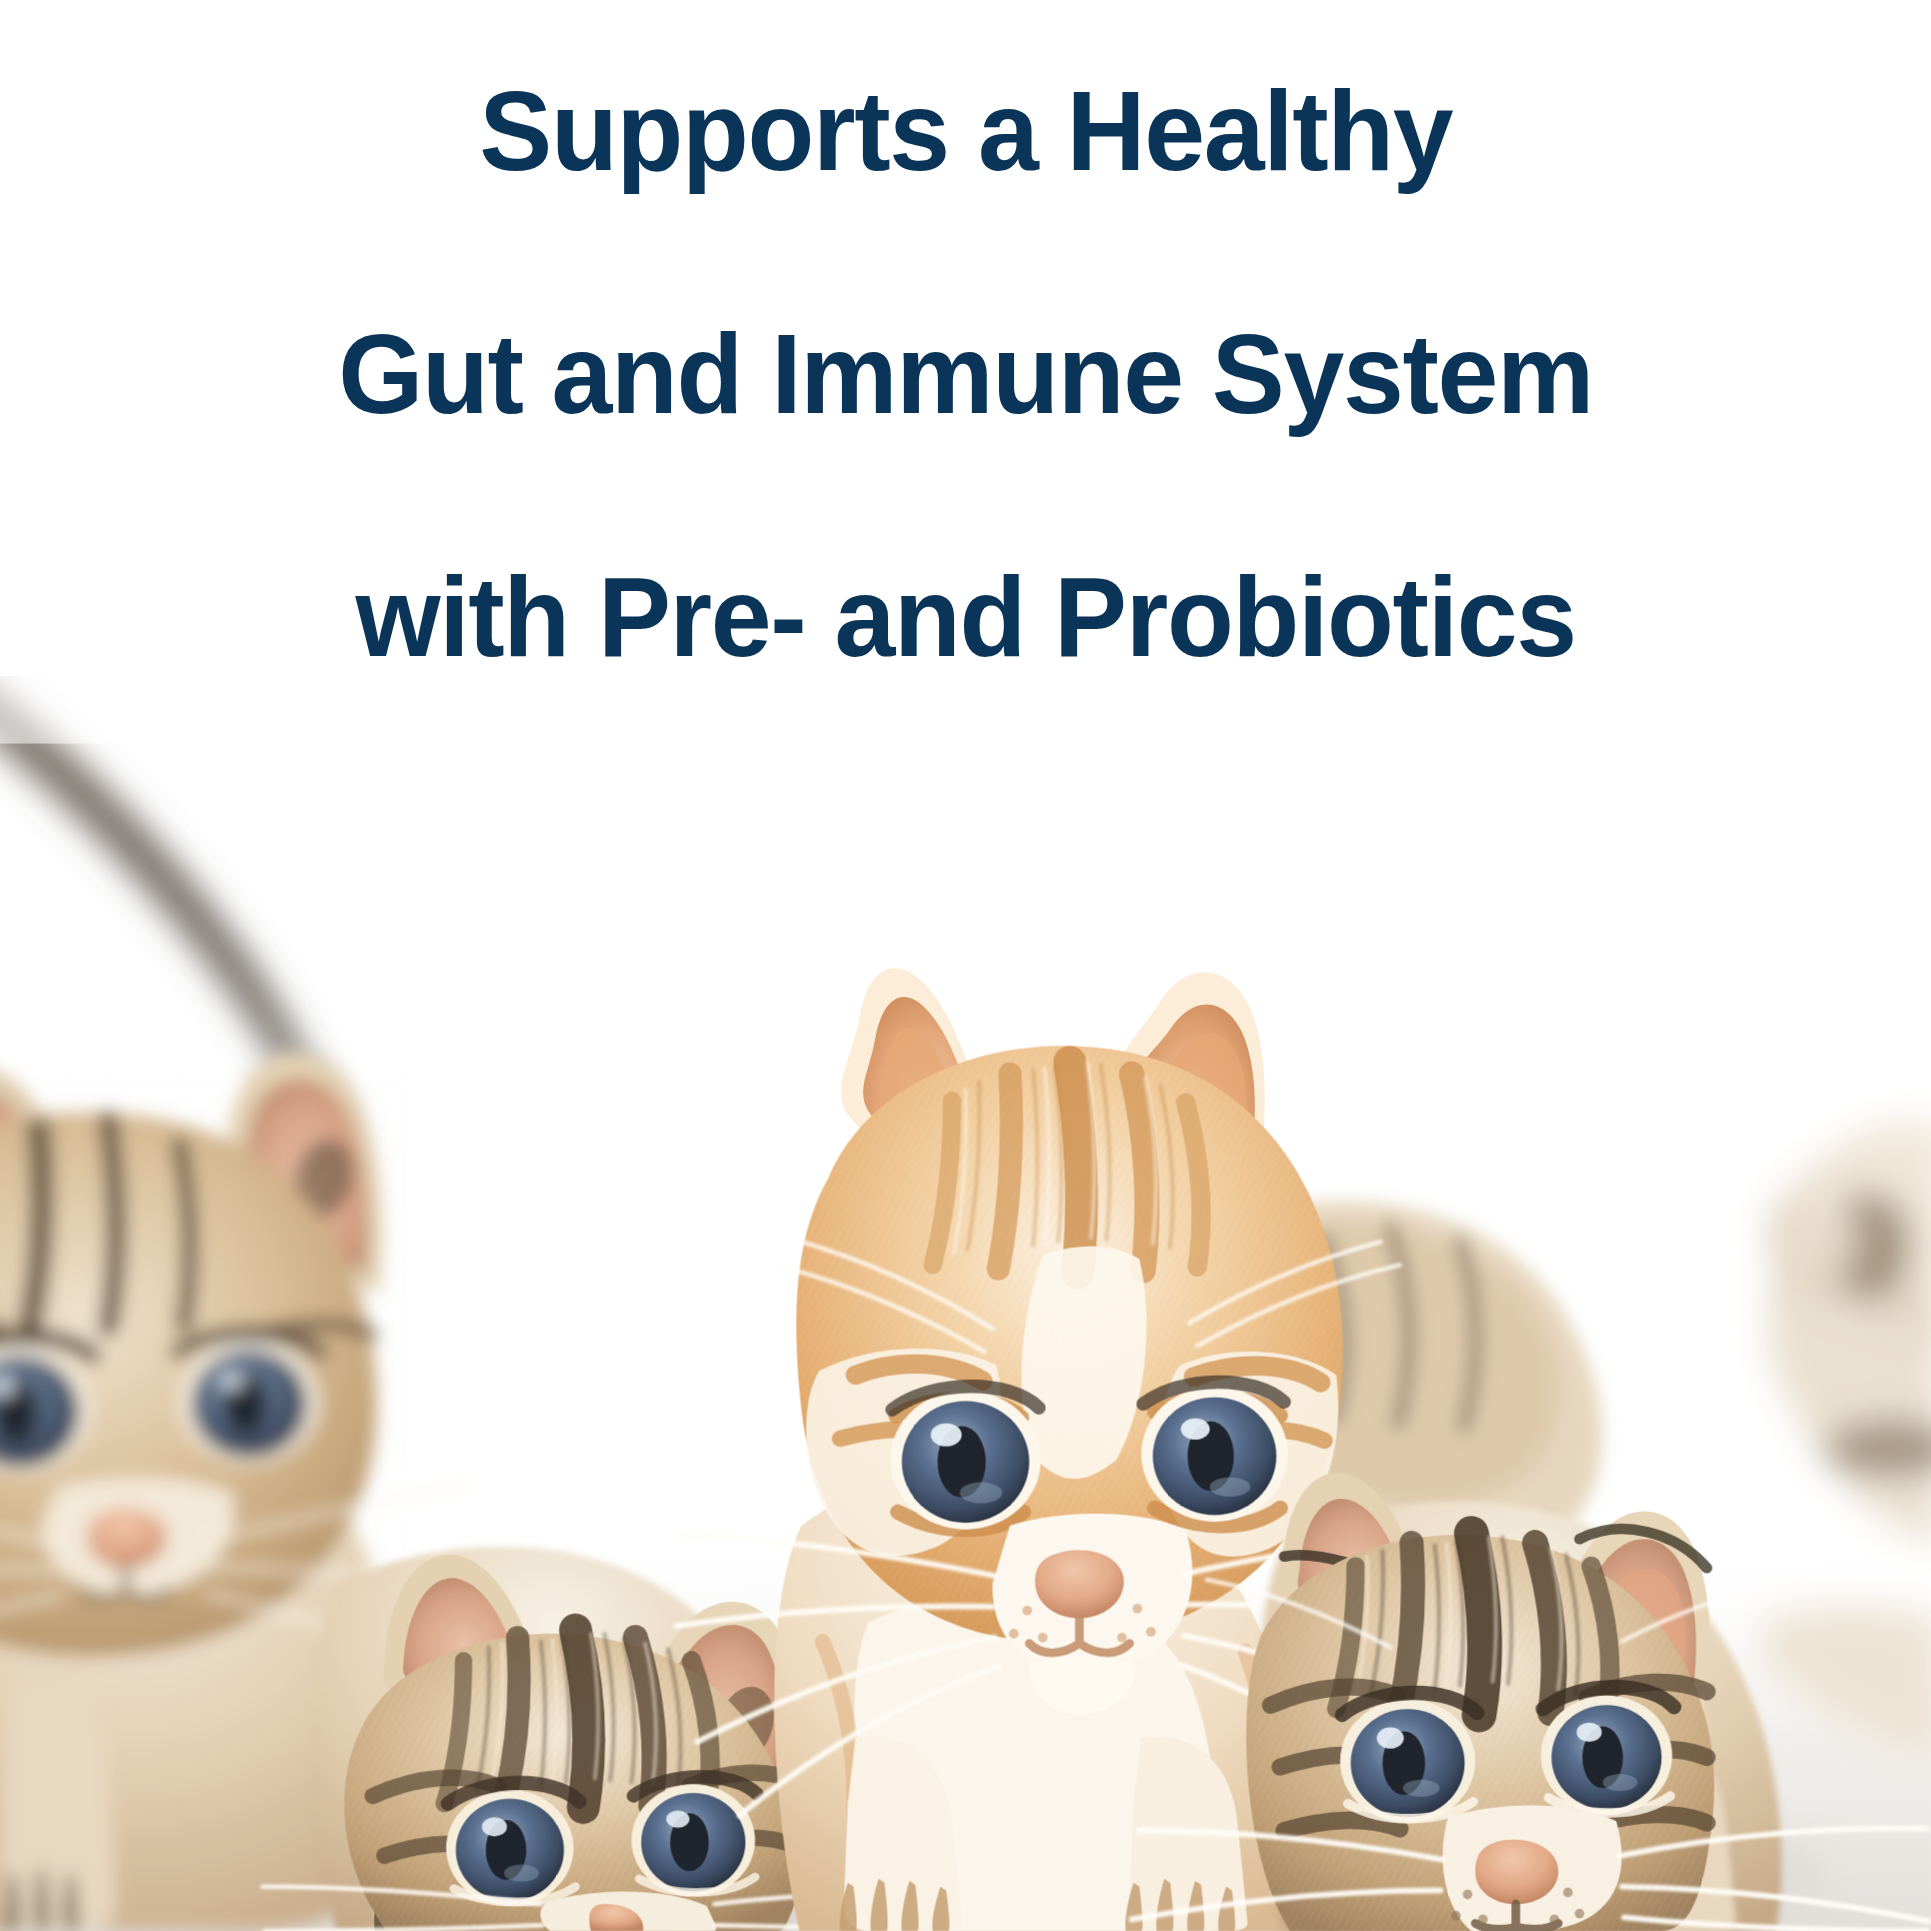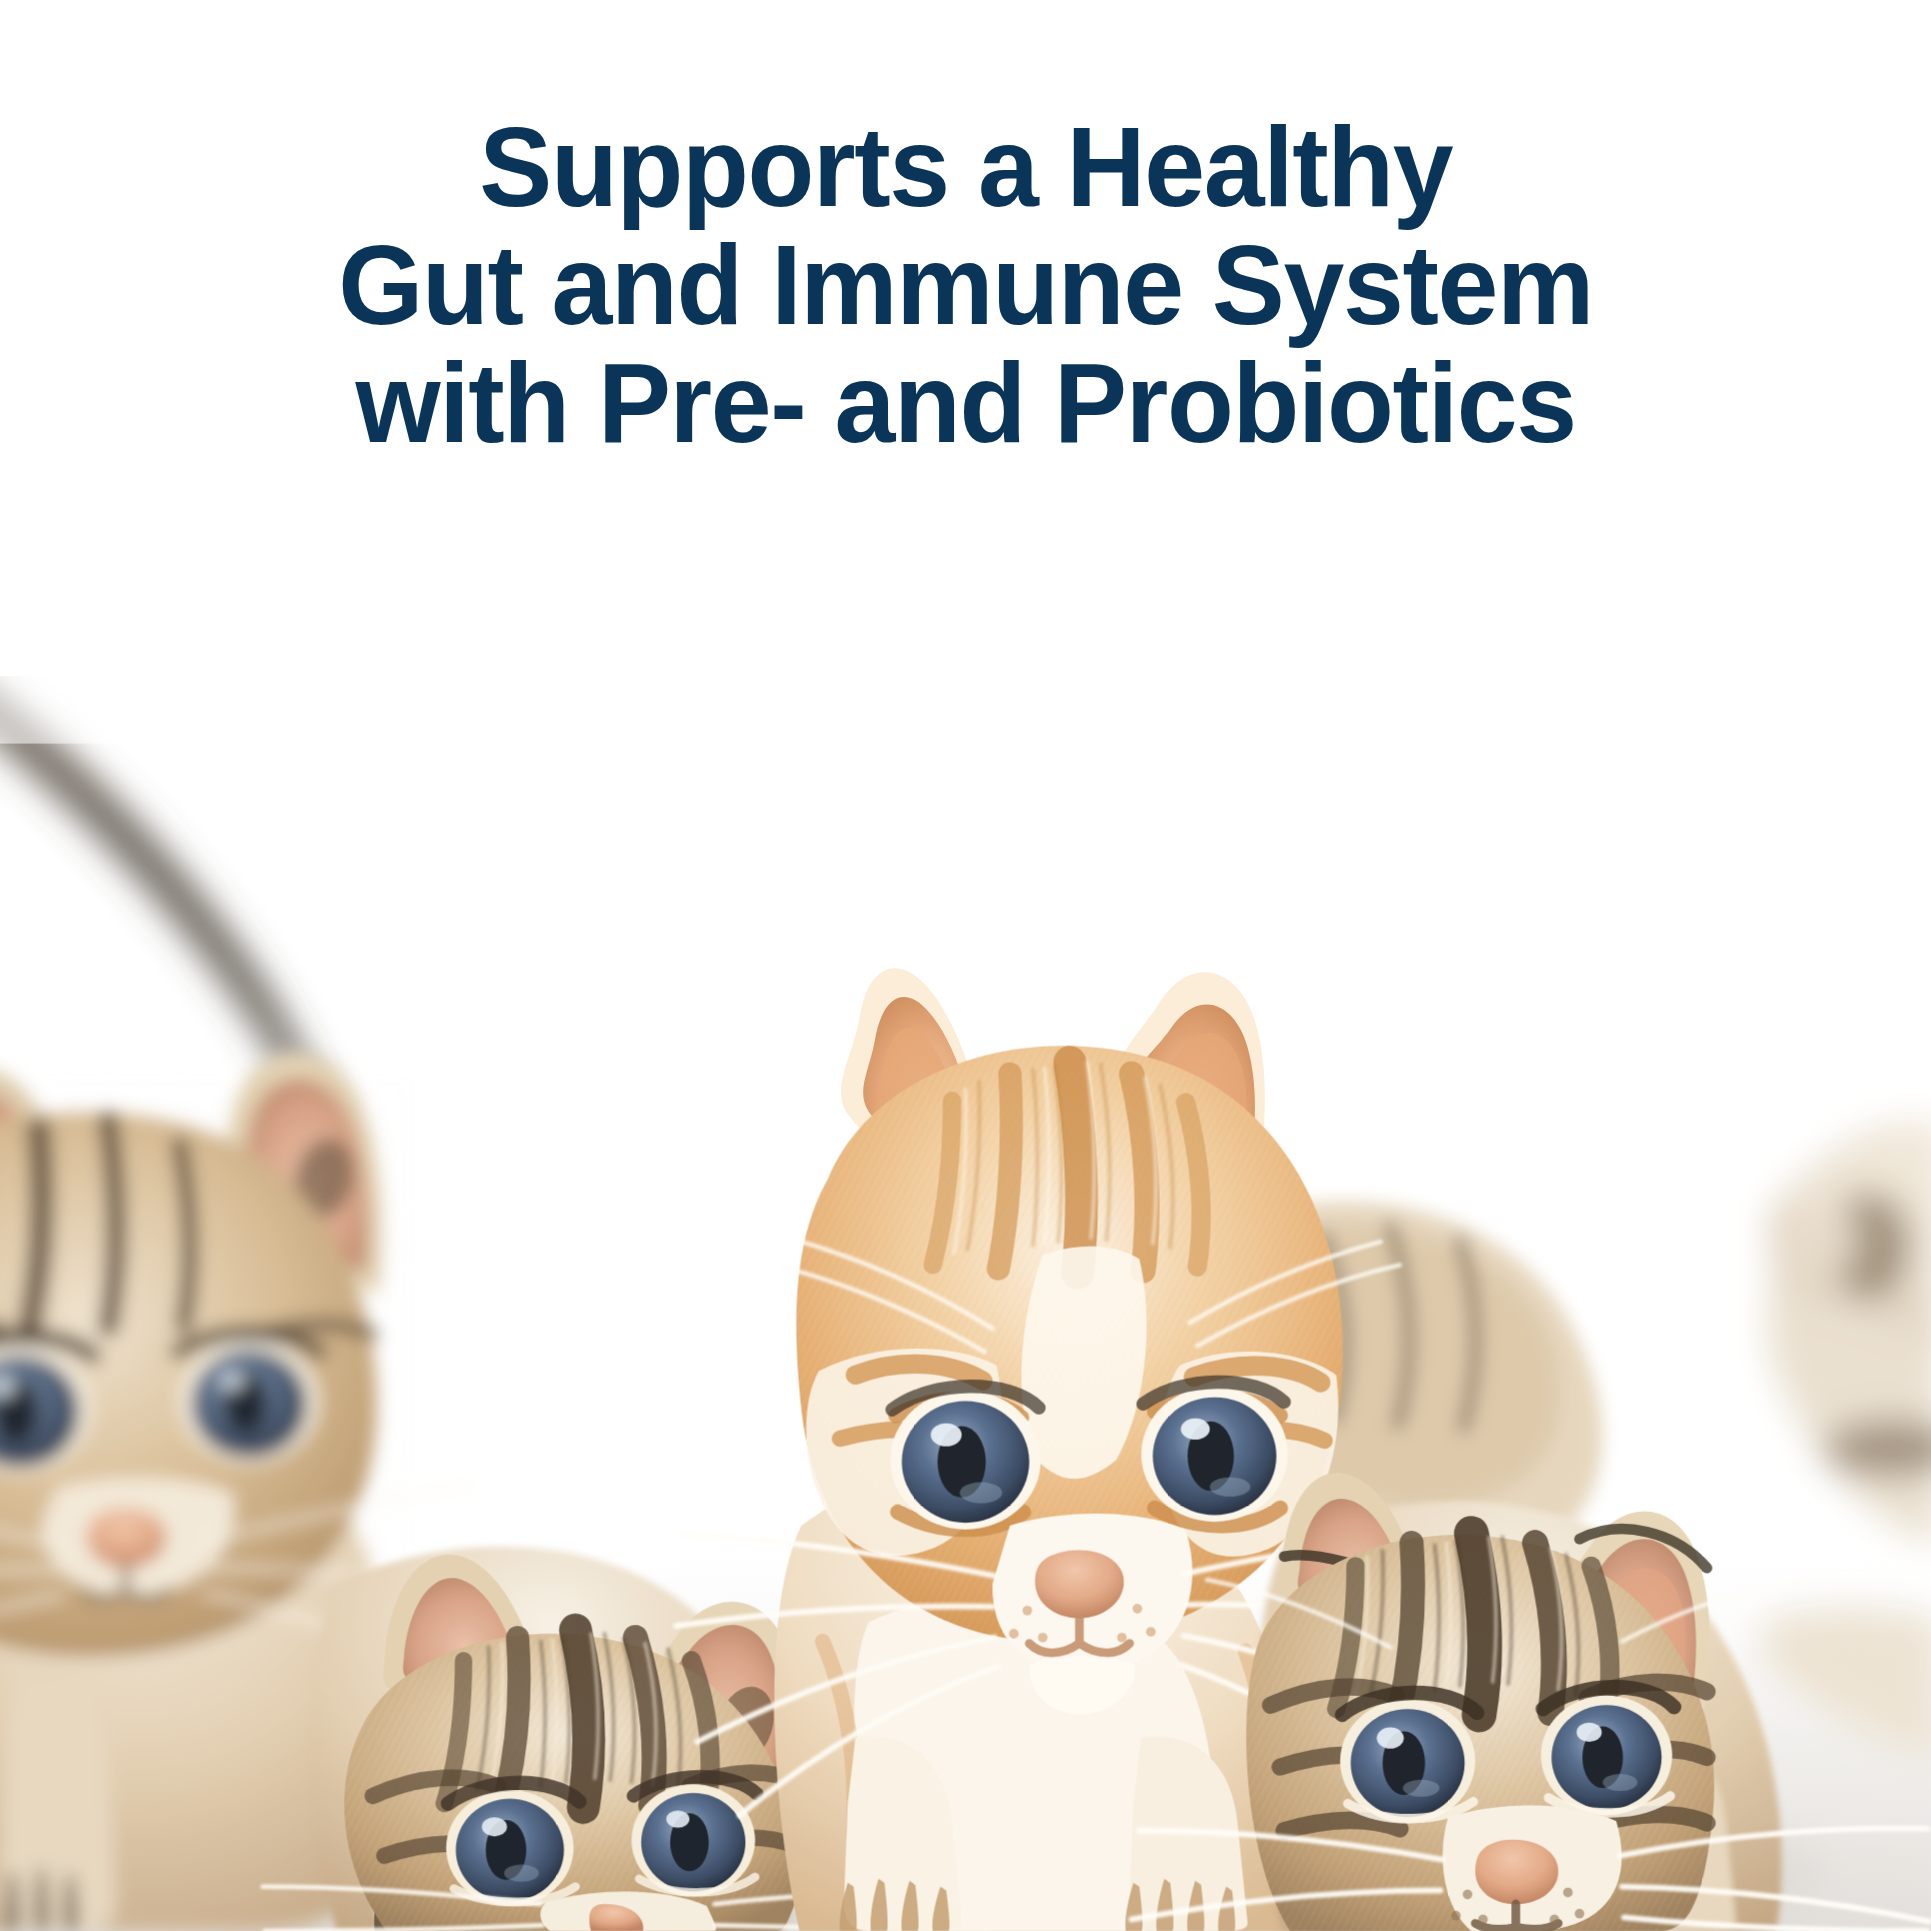--- a/index.html
+++ b/index.html
@@ -17,22 +17,22 @@
 
   
   #headline-band {
     position:absolute;
     left:0; top:0;
     width:1931px; height:676px;
     background:#ffffff;
     display:flex;
     flex-direction:column;
     align-items:center;
-    justify-content:flex-start;
-    padding-top:108px;
+    justify-content:space-between;
+    padding-top:72px;
   }
   .headline-line {
     color:#0A3458;
     font-family:"Liberation Sans", sans-serif;
     font-weight:bold;
     font-size:114px;
     line-height:118px;
     letter-spacing:-1.4px;
     text-align:center;
     white-space:nowrap;

